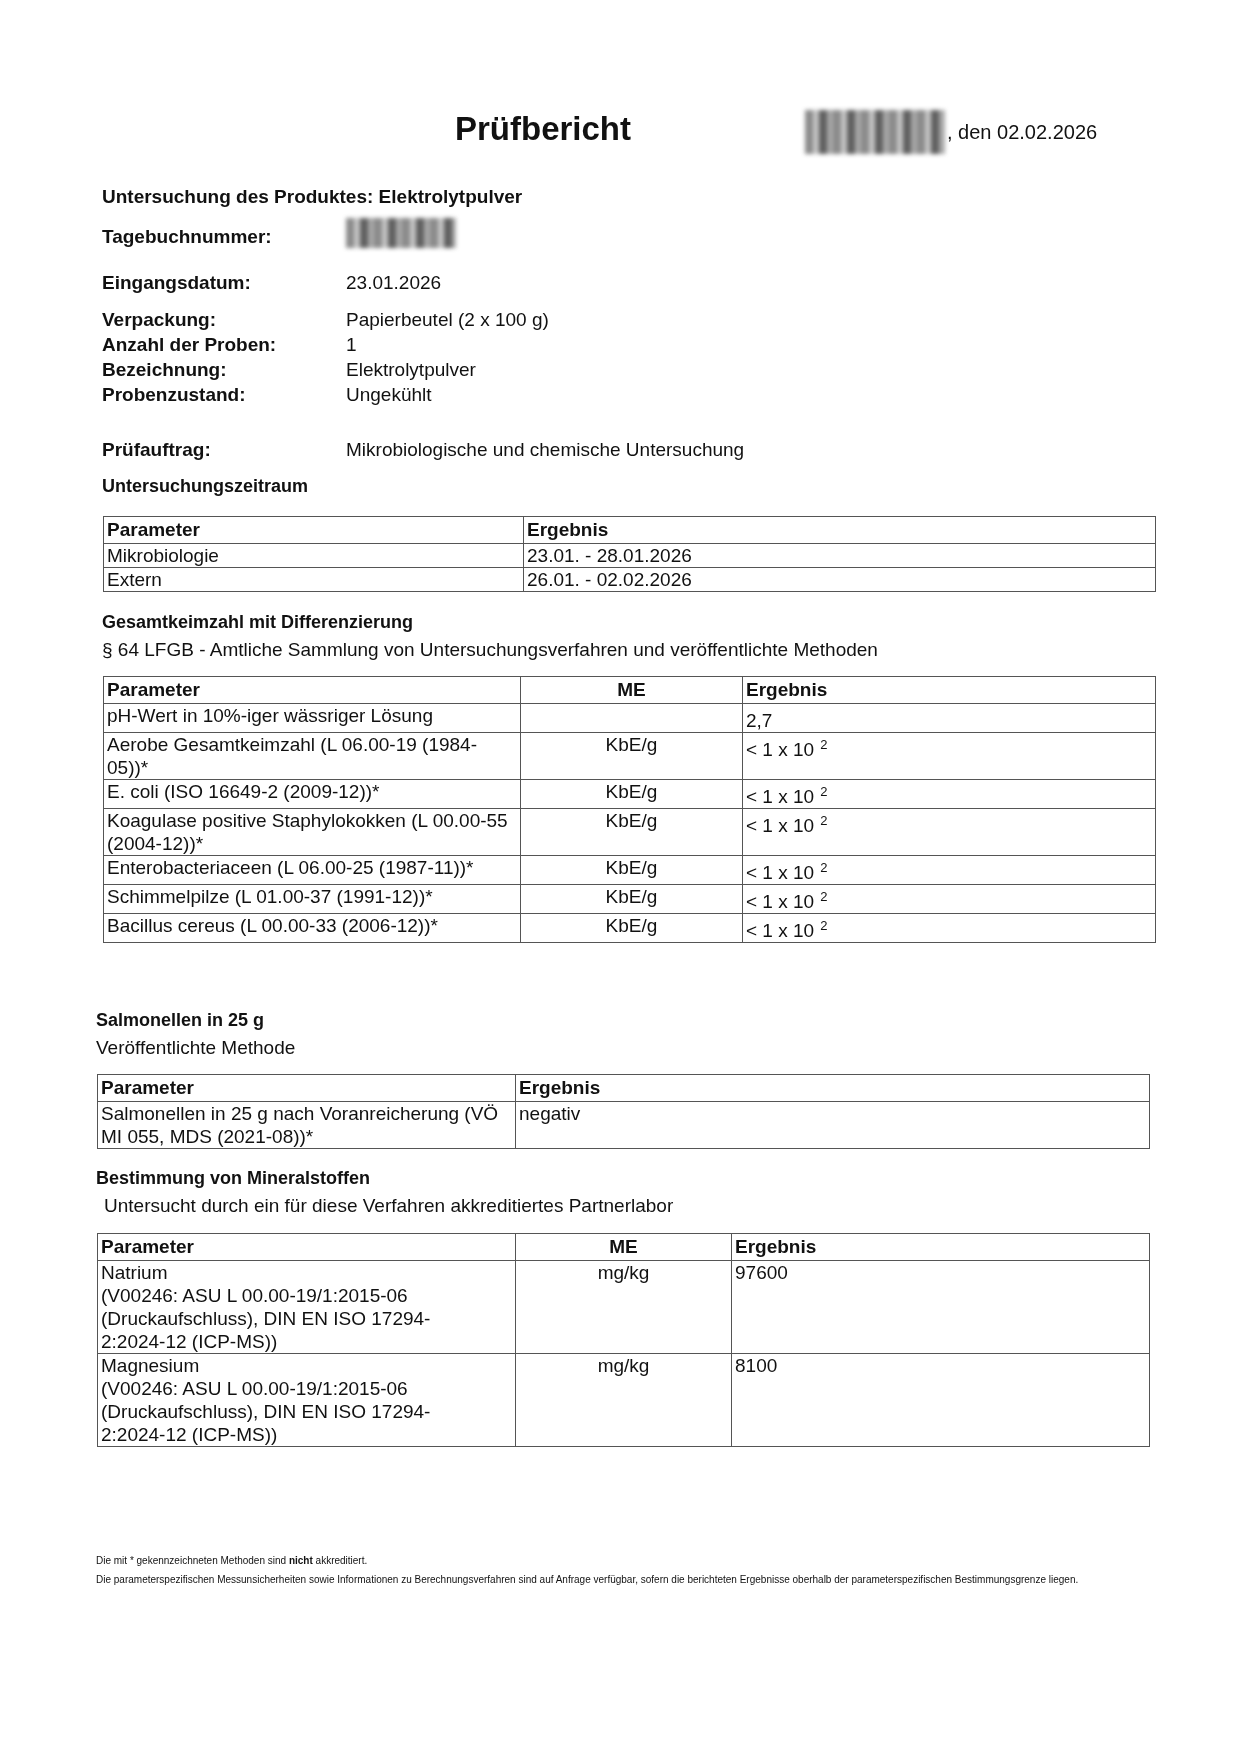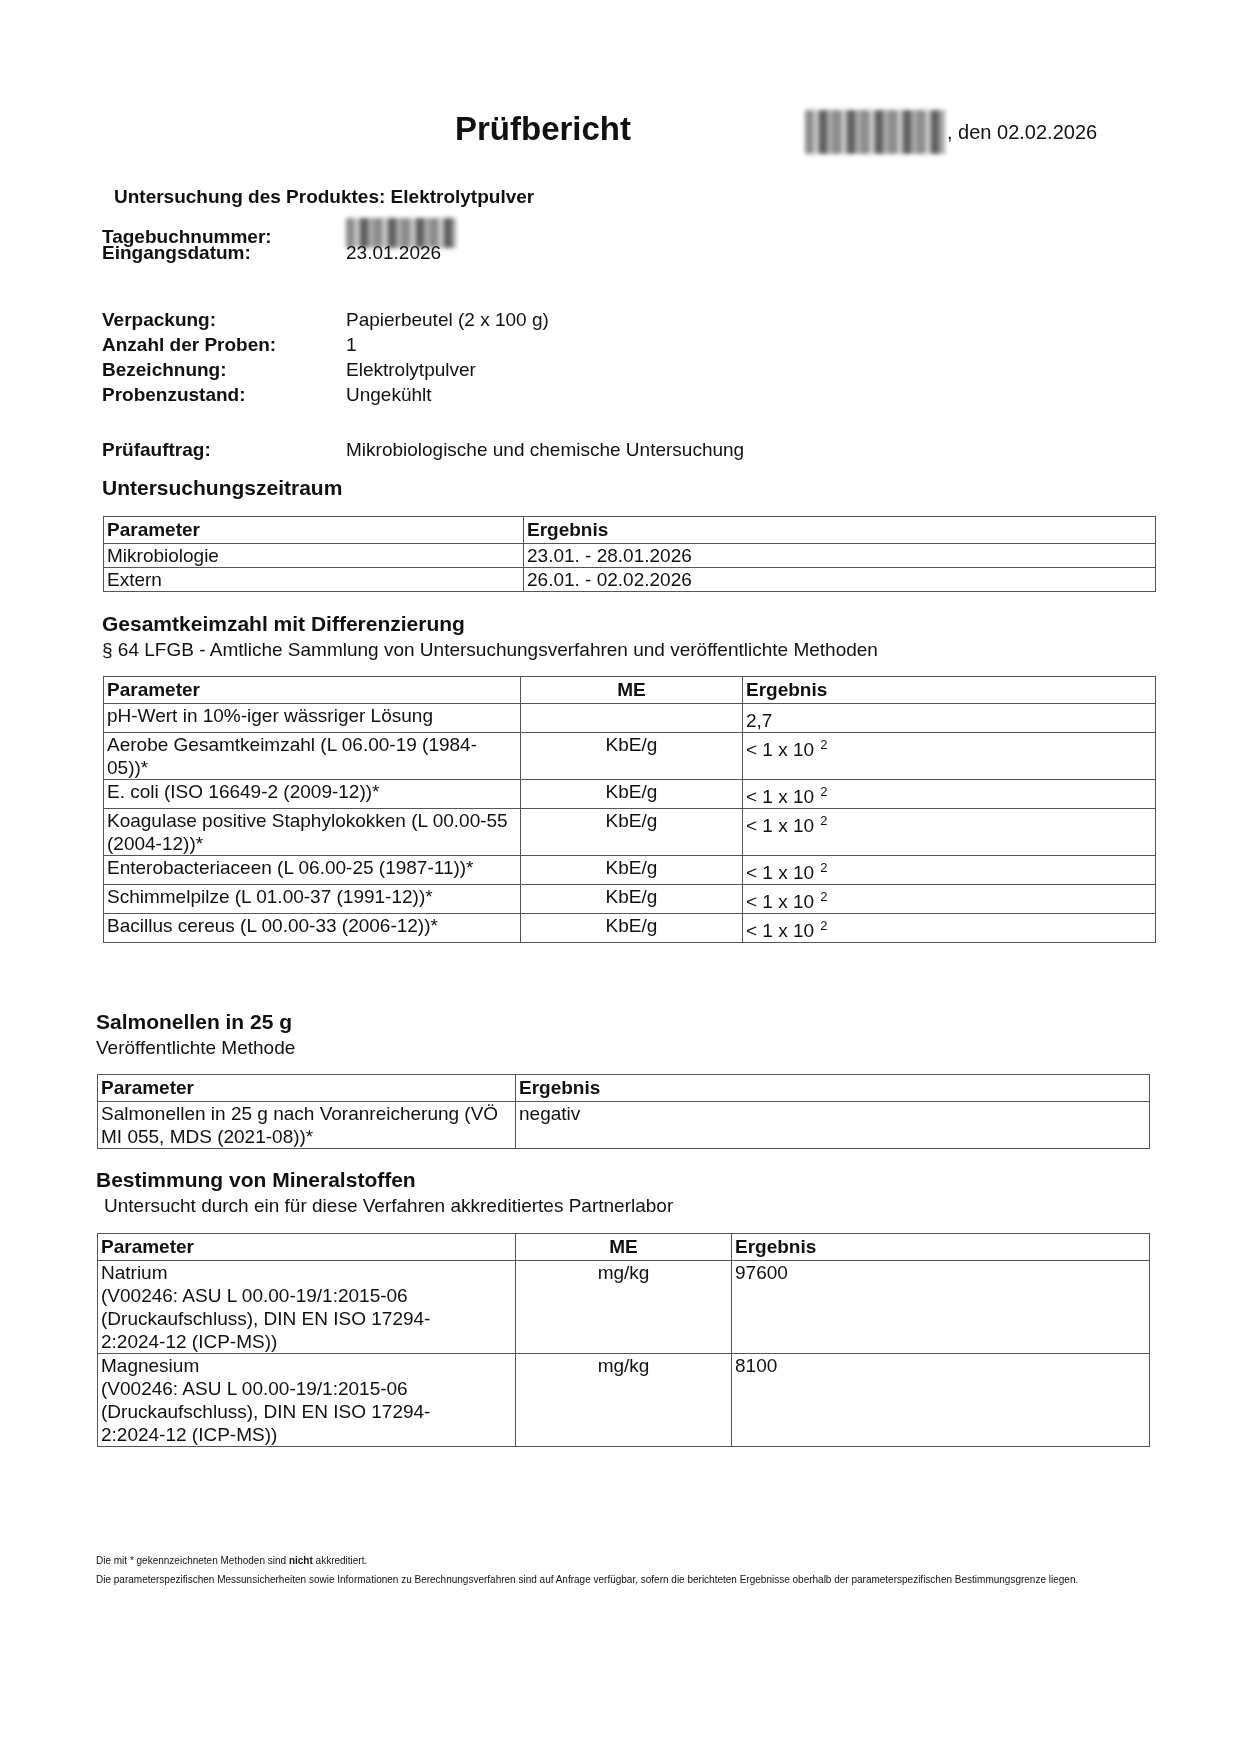--- a/index.html
+++ b/index.html
@@ -6,48 +6,48 @@
   body { width:1237px; height:1750px; position:relative; font-family:"Liberation Sans", sans-serif; color:#111; overflow:hidden; }
   .abs { position:absolute; }
   .title { left:455px; top:110px; font-size:33px; font-weight:bold; }
   .redact { display:inline-block; background:
       repeating-linear-gradient(90deg, #777 0 8px, #bbb 8px 14px, #444 14px 22px, #999 22px 28px);
       filter: blur(2px); opacity:.85; }
   .place { left:805px; top:110px; font-size:20px; display:flex; align-items:center; }
   .place .redact { width:140px; height:44px; margin-right:2px; }
   .row { position:absolute; left:102px; font-size:19px; display:flex; }
   .row .k { width:244px; font-weight:bold; }
-  .h2 { font-weight:bold; font-size:21px; }
+  .h2 { font-weight:bold; font-size:18px; }
   .sub { font-size:19px; }
   table { position:absolute; border-collapse:collapse; font-size:19px; }
   td, th { border:1.5px solid #555; padding:0 3px; vertical-align:top; text-align:left; line-height:23px;margin-left:20px; }
   th { font-weight:bold; line-height:26px; }
   .c { text-align:center; }
   sup { font-size:13px; vertical-align:7px; margin-left:6px; }
   .foot { left:96px; top:1551px; font-size:10px; line-height:19px; }
 </style>
 </head>
 <body>
 
 <div class="abs title">Prüfbericht</div>
 <div class="abs place">
   <span class="redact"></span>
   <span>, den 02.02.2026</span>
 </div>
 
-<div class="abs" style="left:114px;top:186px;font-size:19px;font-weight:bold;">
+<div class="abs" style="left:102px;top:186px;font-size:19px;font-weight:bold;">
   <span>Untersuchung des Produktes:</span>
   <span>Elektrolytpulver</span>
 </div>
 
 <div class="row" style="top:226px;">
   <span class="k">Tagebuchnummer:</span>
   <span class="redact" style="width:110px;height:30px;margin-top:-8px;"></span>
 </div>
-<div class="row" style="top:242px;">
+<div class="row" style="top:272px;">
   <span class="k">Eingangsdatum:</span>
   <span>23.01.2026</span>
 </div>
 <div class="row" style="top:309px;">
   <span class="k">Verpackung:</span>
   <span>Papierbeutel (2 x 100 g)</span>
 </div>
 <div class="row" style="top:334px;">
   <span class="k">Anzahl der Proben:</span>
   <span>1</span>

